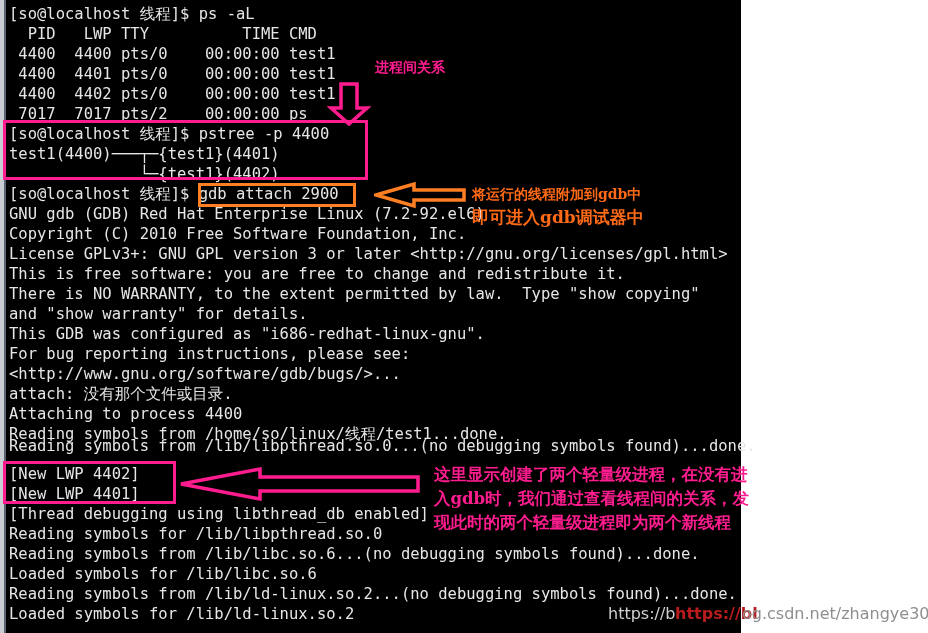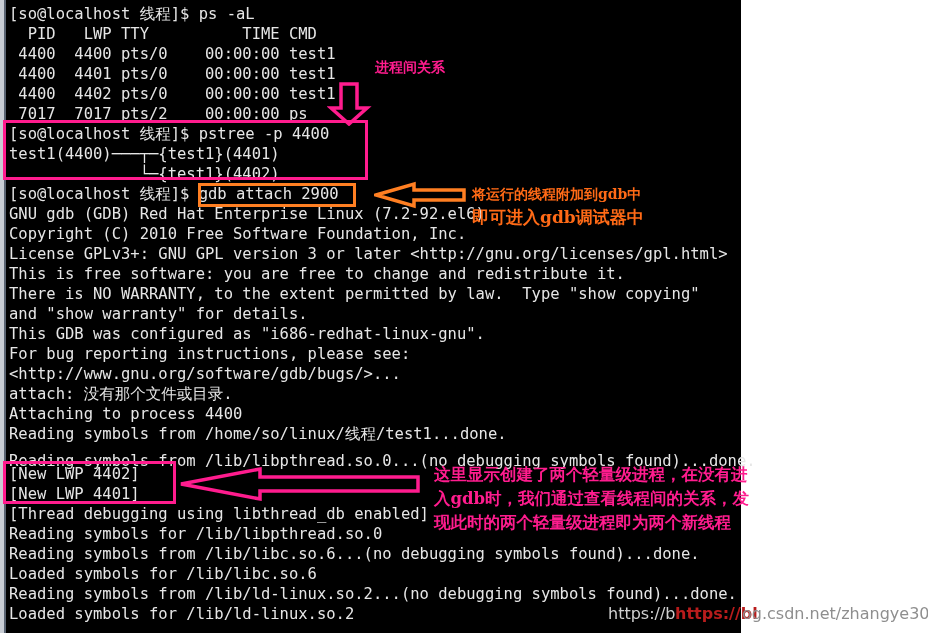--- a/index.html
+++ b/index.html
@@ -113,21 +113,21 @@
   <div class="tline c-white" style="top:244px;">License GPLv3+: GNU GPL version 3 or later &lt;http://gnu.org/licenses/gpl.html&gt;</div>
   <div class="tline c-white" style="top:264px;">This is free software: you are free to change and redistribute it.</div>
   <div class="tline c-white" style="top:284px;">There is NO WARRANTY, to the extent permitted by law.  Type "show copying"</div>
   <div class="tline c-white" style="top:304px;">and "show warranty" for details.</div>
   <div class="tline c-white" style="top:324px;">This GDB was configured as "i686-redhat-linux-gnu".</div>
   <div class="tline c-white" style="top:344px;">For bug reporting instructions, please see:</div>
   <div class="tline c-white" style="top:364px;">&lt;http://www.gnu.org/software/gdb/bugs/&gt;...</div>
   <div class="tline c-white" style="top:384px;">attach: 没有那个文件或目录.</div>
   <div class="tline c-white" style="top:404px;">Attaching to process 4400</div>
   <div class="tline c-white" style="top:424px;">Reading symbols from /home/so/linux/线程/test1...done.</div>
-  <div class="tline c-white" style="top:451px;">Reading symbols from /lib/libpthread.so.0...(no debugging symbols found)...done.</div>
+  <div class="tline c-white" style="top:436px;">Reading symbols from /lib/libpthread.so.0...(no debugging symbols found)...done.</div>
   <div class="tline c-white" style="top:464px;">[New LWP 4402]</div>
   <div class="tline c-white" style="top:484px;">[New LWP 4401]</div>
   <div class="tline c-white" style="top:504px;">[Thread debugging using libthread_db enabled]</div>
   <div class="tline c-white" style="top:524px;">Reading symbols for /lib/libpthread.so.0</div>
   <div class="tline c-white" style="top:544px;">Reading symbols from /lib/libc.so.6...(no debugging symbols found)...done.</div>
   <div class="tline c-white" style="top:564px;">Loaded symbols for /lib/libc.so.6</div>
   <div class="tline c-white" style="top:584px;">Reading symbols from /lib/ld-linux.so.2...(no debugging symbols found)...done.</div>
   <div class="tline c-white" style="top:604px;">Loaded symbols for /lib/ld-linux.so.2</div>
 
   <div class="watermark wm-light" style="left:608px; top:604px;">https://b</div>

